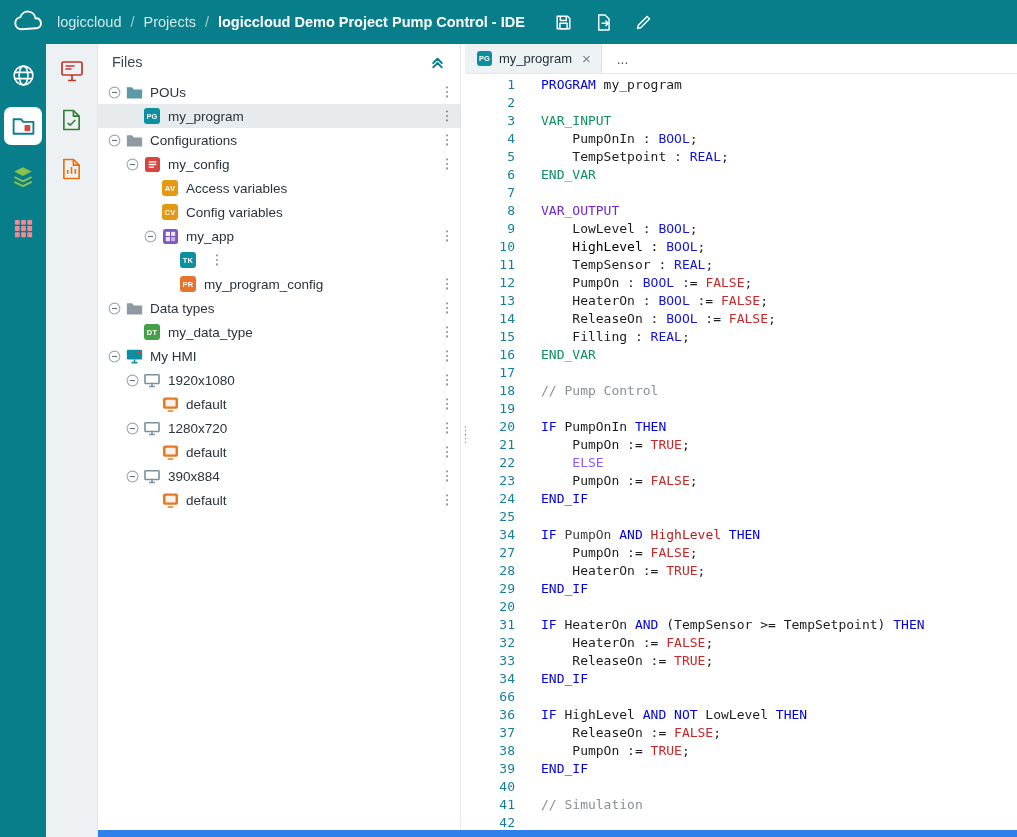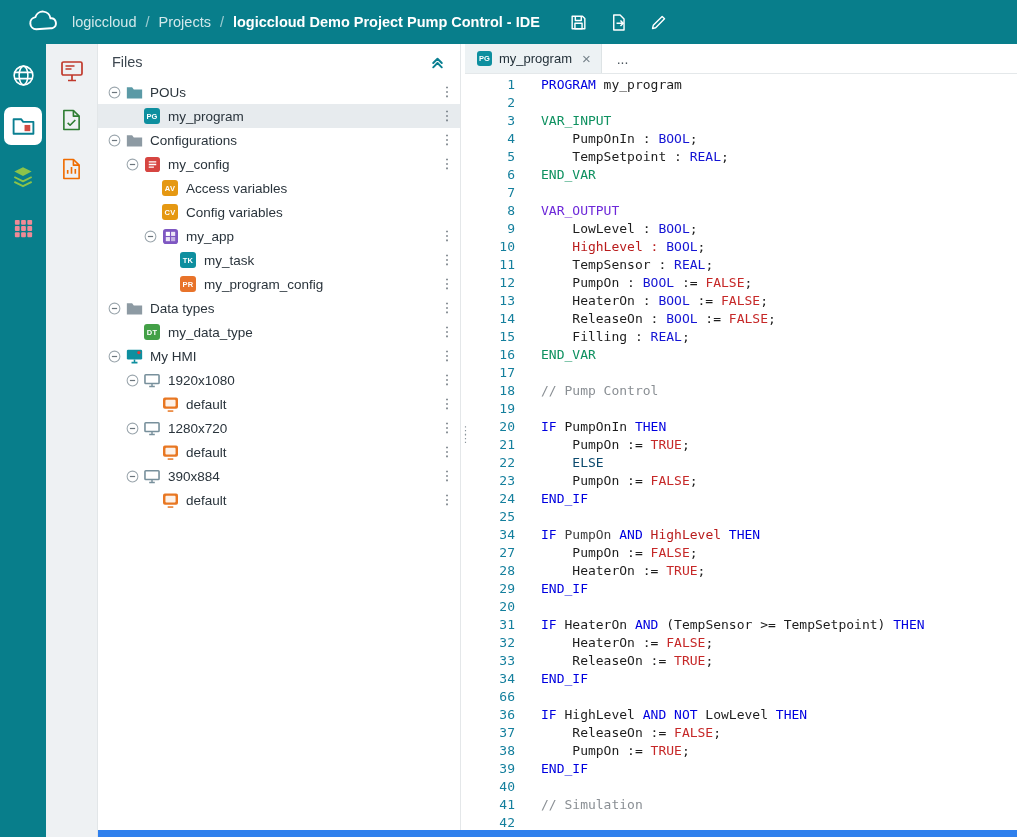--- a/index.html
+++ b/index.html
@@ -1,19 +1,19 @@
 <!DOCTYPE html>
 <html style="--topbar: #087e8b; --selection: #e7ebee; --line_number: #147f9d; --bottom_bar: #2f80ed;"><head>
 <meta charset="utf-8">
 <style>
 *{margin:0;padding:0;box-sizing:border-box}
 html,body{width:1017px;height:837px;overflow:hidden;font-family:"Liberation Sans",sans-serif;font-size:14px;color:#222;background:#fff}
 svg{display:block}
 .app{display:flex;flex-direction:column;width:1017px;height:837px}
-.topbar{flex:0 0 44px;background:var(--topbar,#087e8b);display:flex;align-items:center;padding:0 23px}
+.topbar{flex:0 0 44px;background:var(--topbar,#087e8b);display:flex;align-items:center;padding:0 8px}
 .logo{margin:0 12px 0 4px;cursor:pointer}
 .breadcrumb{display:flex;align-items:center;gap:9px;color:rgba(255,255,255,.82);font-size:14.5px;white-space:nowrap}
 .bc-item{cursor:pointer}
 .bc-item.last{color:#fff;font-weight:700}
 .bc-sep{color:rgba(255,255,255,.6)}
 .topbar-actions{display:flex;align-items:center;gap:17px;margin-left:27px}
 .tb-btn{background:none;border:0;padding:2px;cursor:pointer;display:flex}
 .main{flex:1;display:flex;min-height:0}
 .activity-bar{flex:0 0 46px;background:var(--topbar,#087e8b);display:flex;flex-direction:column;align-items:center;padding-top:12px;gap:13px}
 .act-item{width:38px;height:38px;border-radius:7px;display:flex;align-items:center;justify-content:center;cursor:pointer}
@@ -272,21 +272,20 @@
                 </span>
                 <span class="tree-label">my_app</span>
                 <span class="kebab">⋮</span>
               </div>
               <div class="tree-row">
                 <span class="indent" style="width:62px"></span>
                 <span class="expander"></span>
                 <span class="tree-icon">
                   <span class="badge" style="background:#0e8f9f">TK</span>
                 </span>
-                <span class="tree-label">my_task</span>
                 <span class="kebab">⋮</span>
               </div>
               <div class="tree-row">
                 <span class="indent" style="width:62px"></span>
                 <span class="expander"></span>
                 <span class="tree-icon">
                   <span class="badge" style="background:#e8732a">PR</span>
                 </span>
                 <span class="tree-label">my_program_config</span>
                 <span class="kebab">⋮</span>
@@ -443,33 +442,33 @@
           <div class="code-area" id="code">
               <div class="code-line"><span class="ln">1</span><span class="code-text"><span style="color:#0000e0">PROGRAM</span><span style="color:#1d1d1d"> my_program</span></span></div>
               <div class="code-line"><span class="ln">2</span><span class="code-text"></span></div>
               <div class="code-line"><span class="ln">3</span><span class="code-text"><span style="color:#0e9160">VAR_INPUT</span></span></div>
               <div class="code-line"><span class="ln">4</span><span class="code-text"><span style="color:#1d1d1d">    PumpOnIn : </span><span style="color:#1414d4">BOOL</span><span style="color:#1d1d1d">;</span></span></div>
               <div class="code-line"><span class="ln">5</span><span class="code-text"><span style="color:#1d1d1d">    TempSetpoint : </span><span style="color:#1414d4">REAL</span><span style="color:#1d1d1d">;</span></span></div>
               <div class="code-line"><span class="ln">6</span><span class="code-text"><span style="color:#0e9160">END_VAR</span></span></div>
               <div class="code-line"><span class="ln">7</span><span class="code-text"></span></div>
               <div class="code-line"><span class="ln">8</span><span class="code-text"><span style="color:#6d28d9">VAR_OUTPUT</span></span></div>
               <div class="code-line"><span class="ln">9</span><span class="code-text"><span style="color:#1d1d1d">    LowLevel : </span><span style="color:#1414d4">BOOL</span><span style="color:#1d1d1d">;</span></span></div>
-              <div class="code-line"><span class="ln">10</span><span class="code-text"><span style="color:#b91c1c">    HighLevel : </span><span style="color:#1414d4">BOOL</span><span style="color:#1d1d1d">;</span></span></div>
+              <div class="code-line"><span class="ln">10</span><span class="code-text"><span style="color:#000000">    HighLevel : </span><span style="color:#1414d4">BOOL</span><span style="color:#1d1d1d">;</span></span></div>
               <div class="code-line"><span class="ln">11</span><span class="code-text"><span style="color:#1d1d1d">    TempSensor : </span><span style="color:#1414d4">REAL</span><span style="color:#1d1d1d">;</span></span></div>
               <div class="code-line"><span class="ln">12</span><span class="code-text"><span style="color:#1d1d1d">    PumpOn : </span><span style="color:#1414d4">BOOL</span><span style="color:#1d1d1d"> := </span><span style="color:#c62828">FALSE</span><span style="color:#1d1d1d">;</span></span></div>
               <div class="code-line"><span class="ln">13</span><span class="code-text"><span style="color:#1d1d1d">    HeaterOn : </span><span style="color:#1414d4">BOOL</span><span style="color:#1d1d1d"> := </span><span style="color:#c62828">FALSE</span><span style="color:#1d1d1d">;</span></span></div>
               <div class="code-line"><span class="ln">14</span><span class="code-text"><span style="color:#1d1d1d">    ReleaseOn : </span><span style="color:#1414d4">BOOL</span><span style="color:#1d1d1d"> := </span><span style="color:#c62828">FALSE</span><span style="color:#1d1d1d">;</span></span></div>
               <div class="code-line"><span class="ln">15</span><span class="code-text"><span style="color:#1d1d1d">    Filling : </span><span style="color:#1414d4">REAL</span><span style="color:#1d1d1d">;</span></span></div>
               <div class="code-line"><span class="ln">16</span><span class="code-text"><span style="color:#0e9160">END_VAR</span></span></div>
               <div class="code-line"><span class="ln">17</span><span class="code-text"></span></div>
               <div class="code-line"><span class="ln">18</span><span class="code-text"><span style="color:#8a8f94">// Pump Control</span></span></div>
               <div class="code-line"><span class="ln">19</span><span class="code-text"></span></div>
               <div class="code-line"><span class="ln">20</span><span class="code-text"><span style="color:#0000e0">IF</span><span style="color:#1d1d1d"> PumpOnIn </span><span style="color:#0000e0">THEN</span></span></div>
               <div class="code-line"><span class="ln">21</span><span class="code-text"><span style="color:#1d1d1d">    PumpOn := </span><span style="color:#c62828">TRUE</span><span style="color:#1d1d1d">;</span></span></div>
-              <div class="code-line"><span class="ln">22</span><span class="code-text"><span style="color:#1d1d1d">    </span><span style="color:#0c4a6e">ELSE</span></span></div>
+              <div class="code-line"><span class="ln">22</span><span class="code-text"><span style="color:#1d1d1d">    </span><span style="color:#8b5cf6">ELSE</span></span></div>
               <div class="code-line"><span class="ln">23</span><span class="code-text"><span style="color:#1d1d1d">    PumpOn := </span><span style="color:#c62828">FALSE</span><span style="color:#1d1d1d">;</span></span></div>
               <div class="code-line"><span class="ln">24</span><span class="code-text"><span style="color:#0000e0">END_IF</span></span></div>
               <div class="code-line"><span class="ln">25</span><span class="code-text"></span></div>
               <div class="code-line"><span class="ln">34</span><span class="code-text"><span style="color:#0000e0">IF</span><span style="color:#404040"> PumpOn </span><span style="color:#0000e0">AND</span><span style="color:#b91c1c"> HighLevel </span><span style="color:#0000e0">THEN</span></span></div>
               <div class="code-line"><span class="ln">27</span><span class="code-text"><span style="color:#1d1d1d">    PumpOn := </span><span style="color:#c62828">FALSE</span><span style="color:#1d1d1d">;</span></span></div>
               <div class="code-line"><span class="ln">28</span><span class="code-text"><span style="color:#1d1d1d">    HeaterOn := </span><span style="color:#c62828">TRUE</span><span style="color:#1d1d1d">;</span></span></div>
               <div class="code-line"><span class="ln">29</span><span class="code-text"><span style="color:#0000e0">END_IF</span></span></div>
               <div class="code-line"><span class="ln">20</span><span class="code-text"></span></div>
               <div class="code-line"><span class="ln">31</span><span class="code-text"><span style="color:#0000e0">IF</span><span style="color:#1d1d1d"> HeaterOn </span><span style="color:#0000e0">AND</span><span style="color:#1d1d1d"> (TempSensor &gt;= TempSetpoint) </span><span style="color:#0000e0">THEN</span></span></div>
               <div class="code-line"><span class="ln">32</span><span class="code-text"><span style="color:#1d1d1d">    HeaterOn := </span><span style="color:#c62828">FALSE</span><span style="color:#1d1d1d">;</span></span></div>

